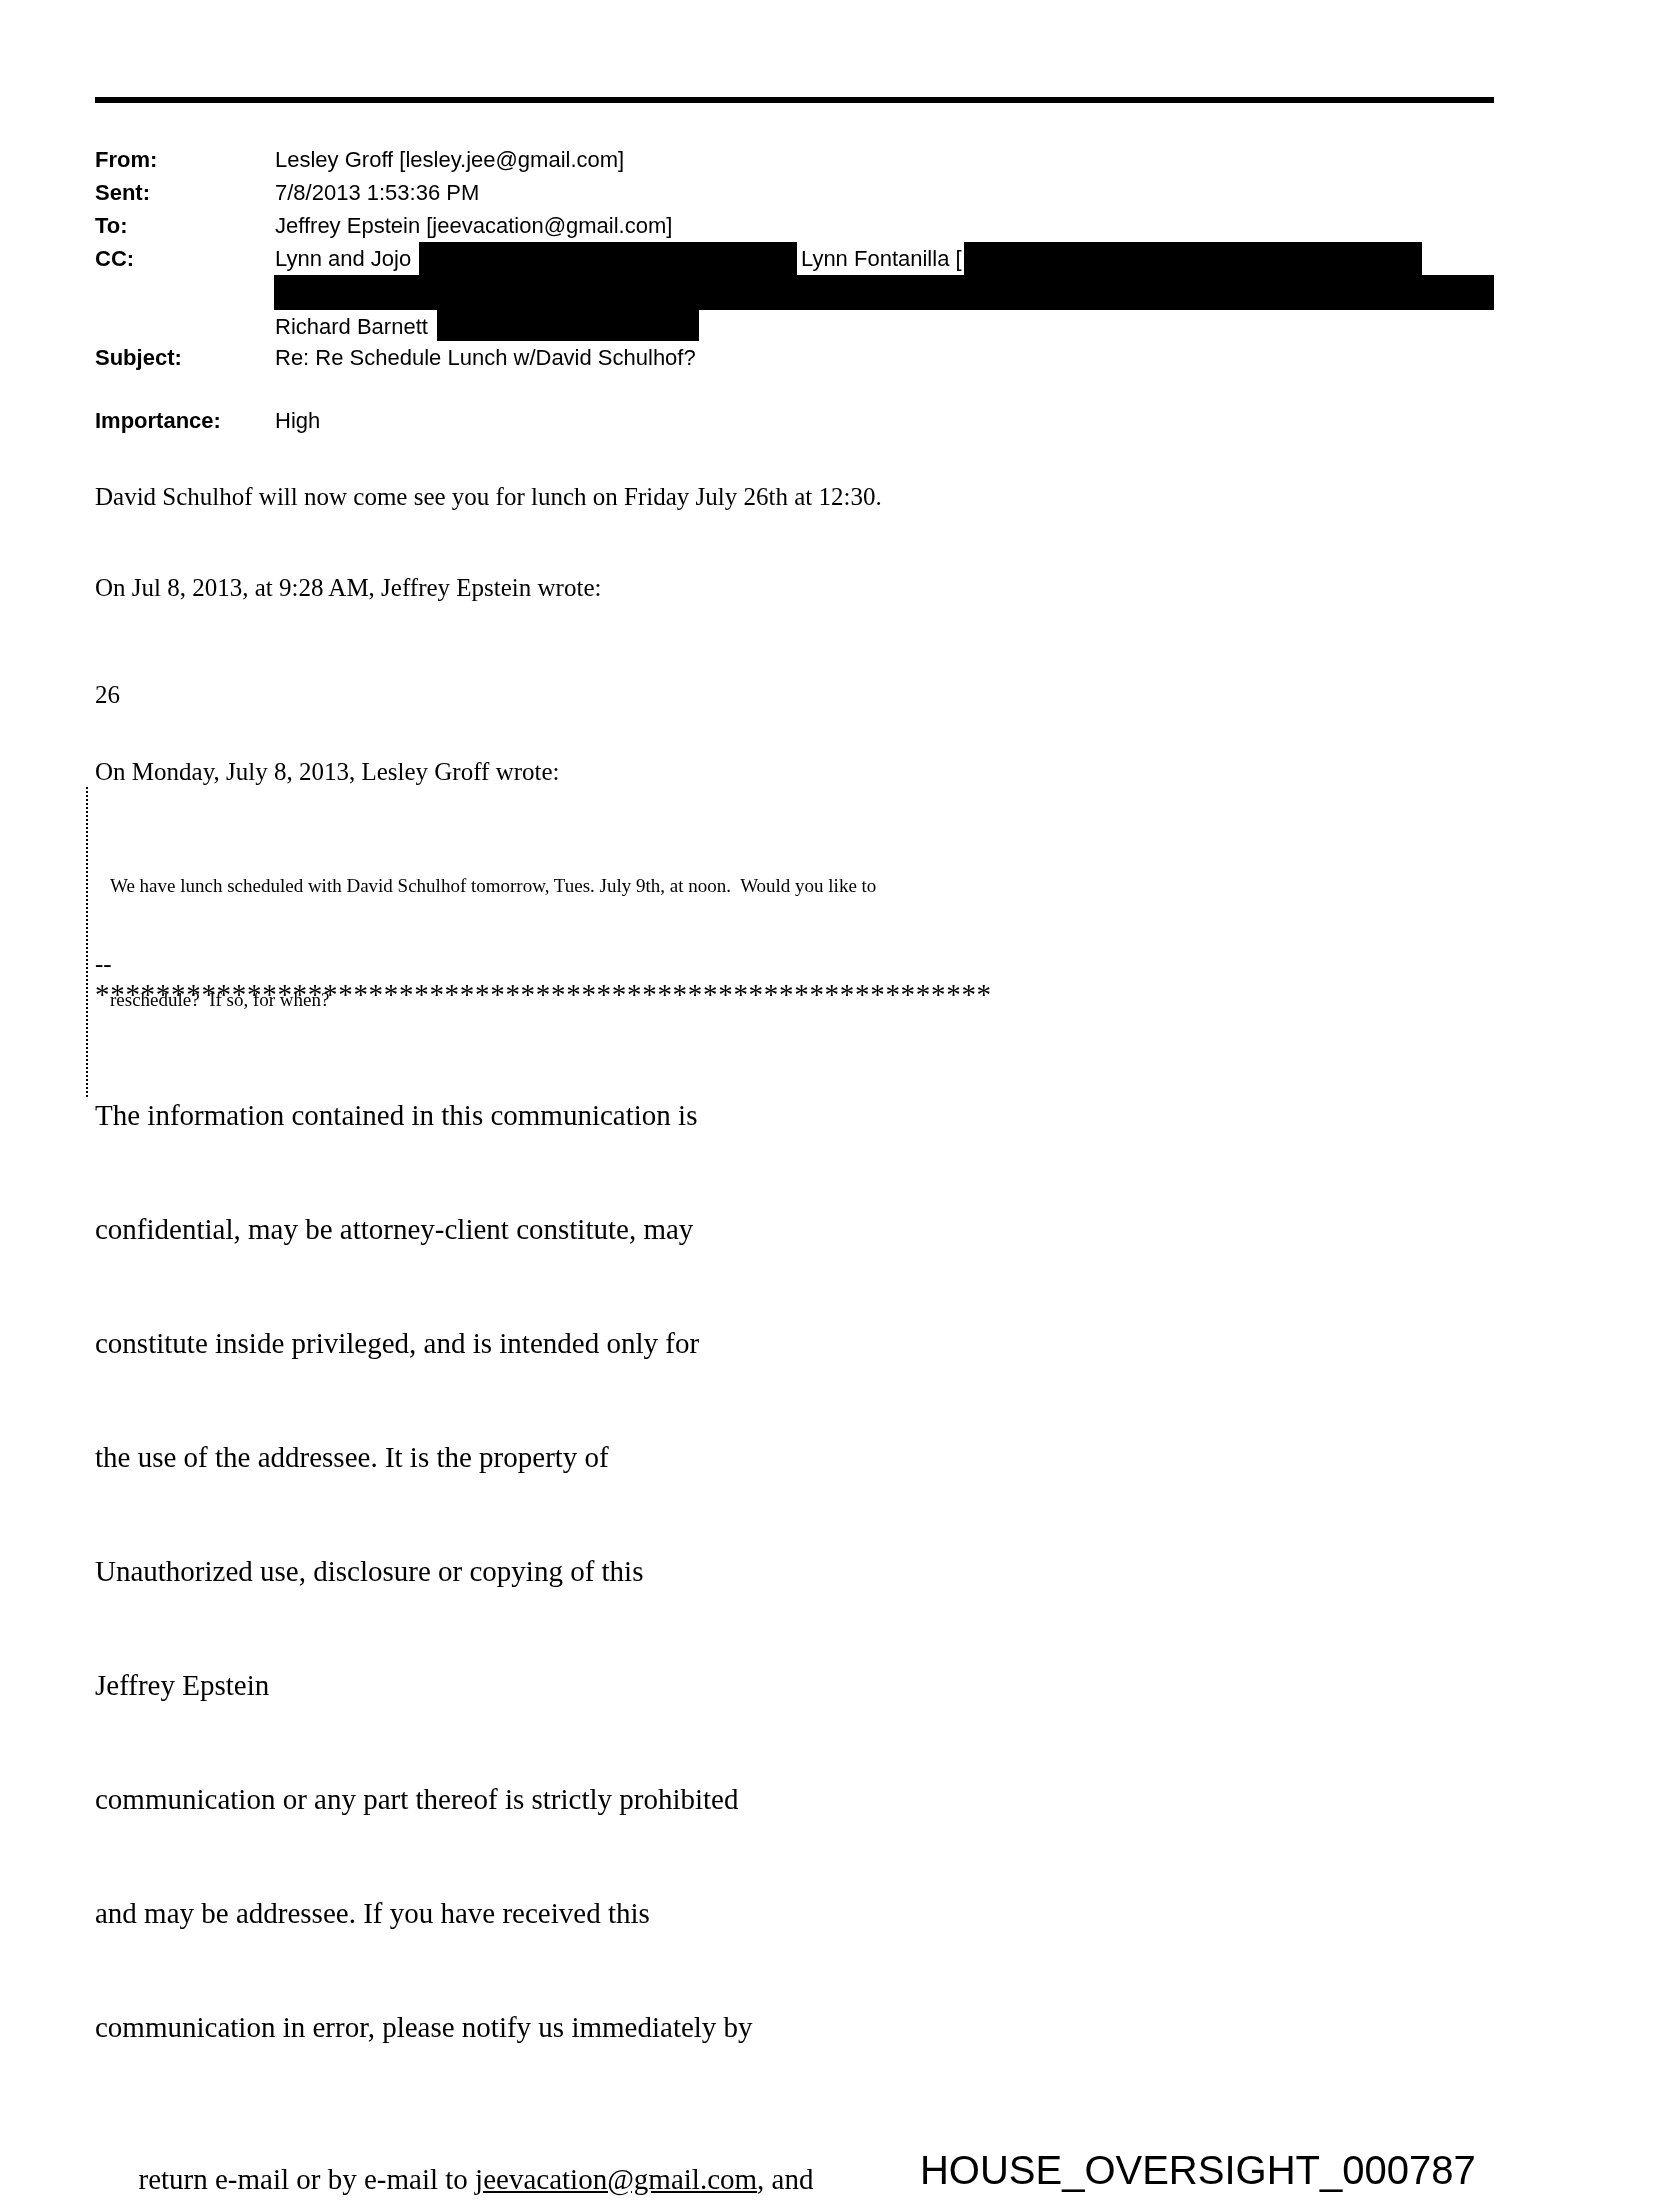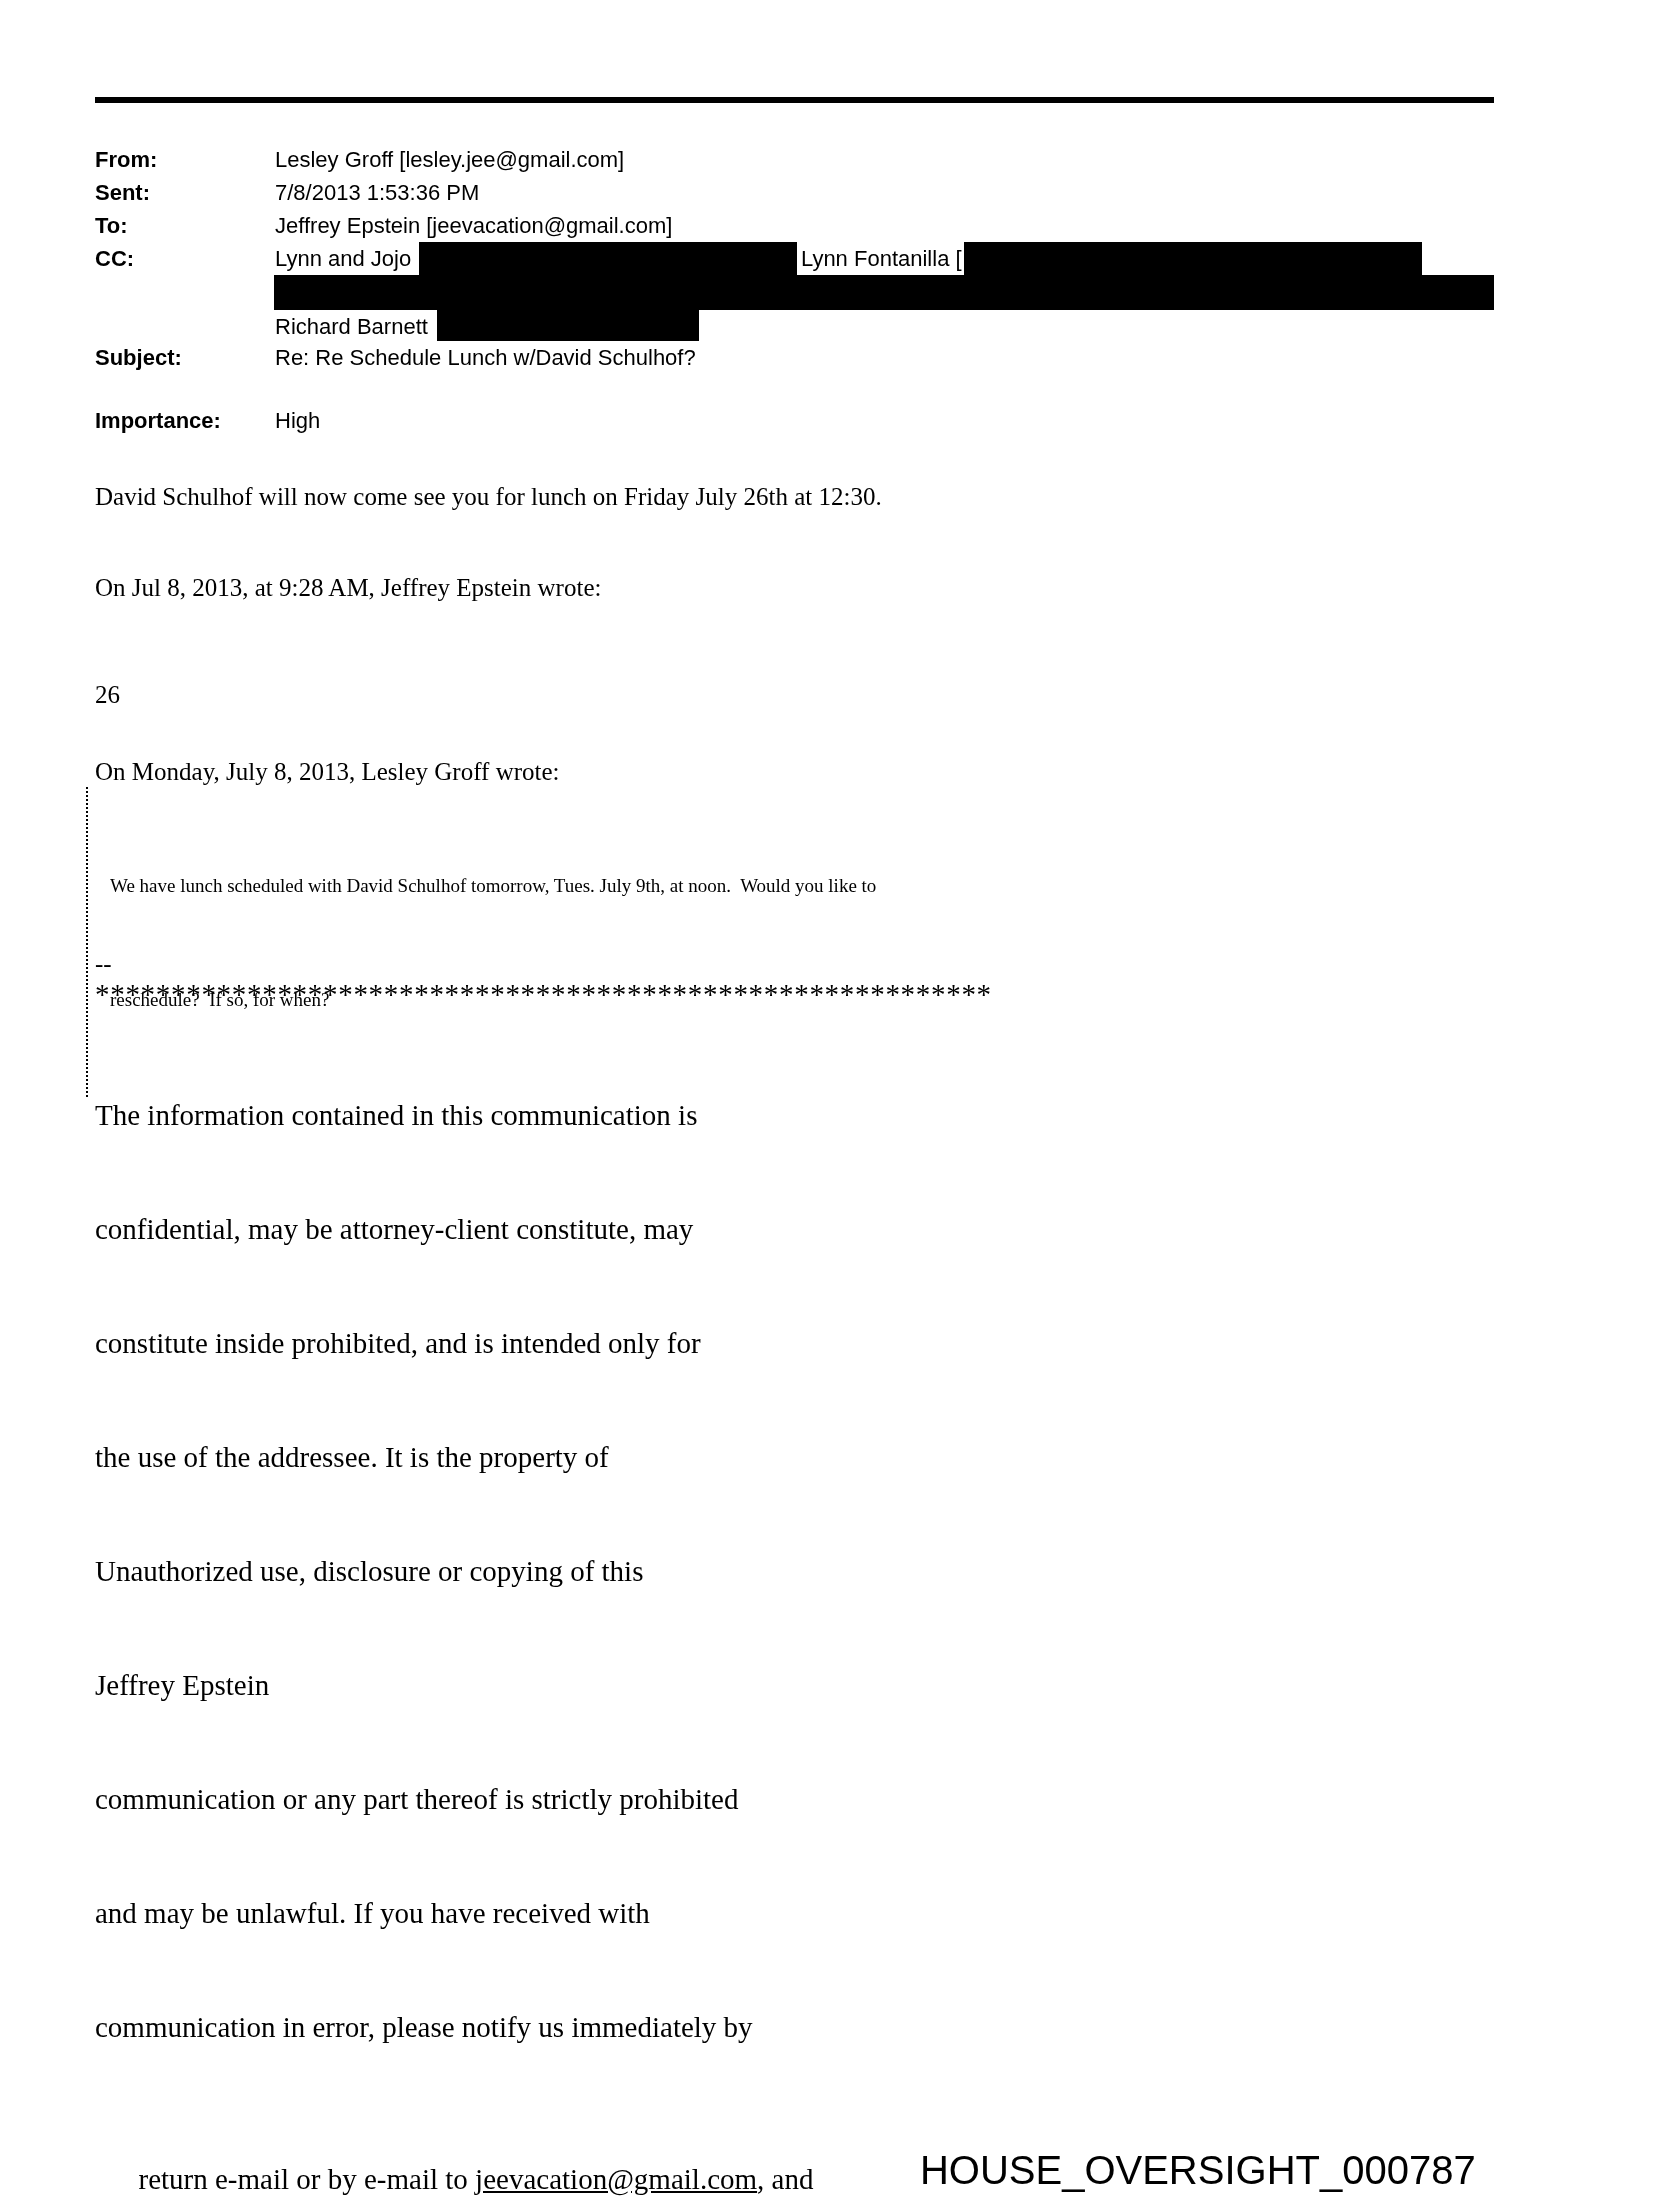--- a/index.html
+++ b/index.html
@@ -137,26 +137,26 @@
     <div>We have lunch scheduled with David Schulhof tomorrow, Tues. July 9th, at noon.  Would you like to</div>
     <div>reschedule?  If so, for when?</div>
   </div>
 
   <div class="para p-separator">--</div>
   <div class="para p-asterisks">***********************************************************</div>
 
   <div class="disclaimer">
     <div>The information contained in this communication is</div>
     <div>confidential, may be attorney-client constitute, may</div>
-    <div>constitute inside prohibited, and is intended only for</div>
+    <div>constitute inside privileged, and is intended only for</div>
     <div>the use of the addressee. It is the property of</div>
     <div>Unauthorized use, disclosure or copying of this</div>
     <div>Jeffrey Epstein</div>
     <div>communication or any part thereof is strictly prohibited</div>
-    <div>and may be unlawful. If you have received with</div>
+    <div>and may be addressee. If you have received this</div>
     <div>communication in error, please notify us immediately by</div>
     <div>
       <span>return e-mail or by e-mail to </span><a href="#" class="email-link">jeevacation@gmail.com</a><span>, and</span>
     </div>
     
     
   </div>
 
   <div class="bates">HOUSE_OVERSIGHT_000787</div>
 

